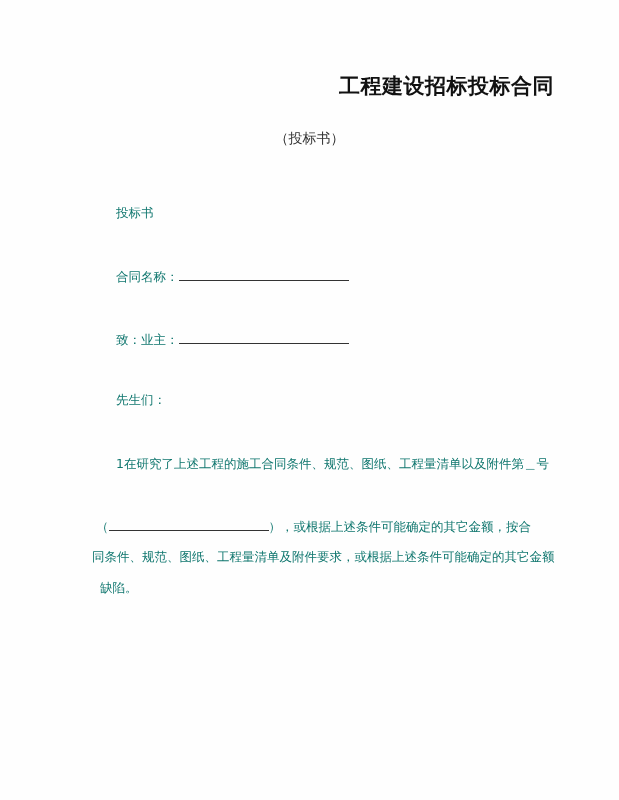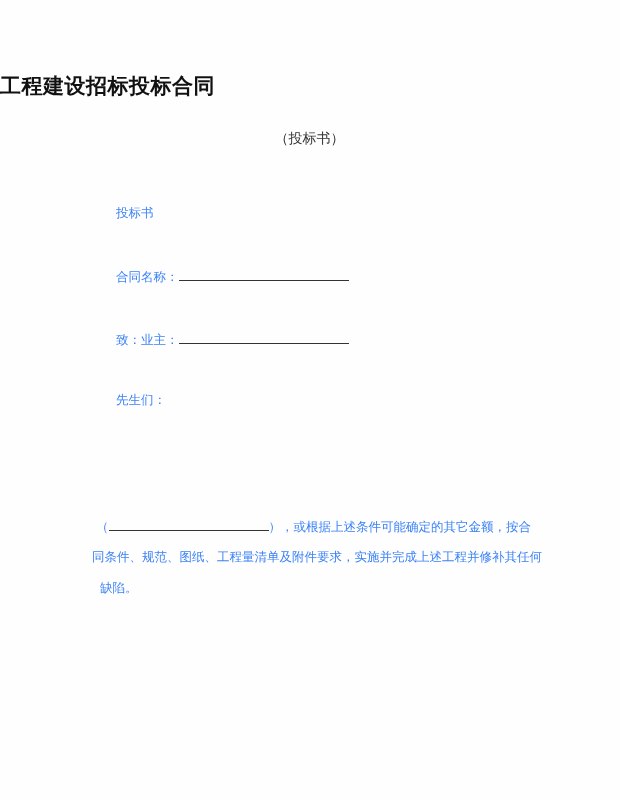--- a/index.html
+++ b/index.html
@@ -3,29 +3,29 @@
 <meta charset="utf-8">
 <style>
   html, body { margin: 0; padding: 0; background: #ffffff; }
   body {
     width: 619px; height: 800px; overflow: hidden; position: relative;
     font-family: "DejaVu Sans", "Liberation Sans", sans-serif;
     color: #1e1e1e;
   }
   .page { position: absolute; left: 0; top: 0; width: 619px; height: 800px; background: #fefefe; }
   .title {
-    position: absolute; left: 0; width: 554px; top: 72px; text-align: left;
+    position: absolute; left: 0; width: 554px; top: 72px; text-align: right;
     font-size: 21px; font-weight: bold; color: #111; letter-spacing: 0.5px;
   }
   .subtitle {
     position: absolute; left: 0; width: 619px; top: 130px; text-align: center;
     font-size: 14px; color: #333;
   }
   .line {
-    position: absolute; font-size: 12.5px; color: #3b82f6; white-space: nowrap;
+    position: absolute; font-size: 12.5px; color: #0f766e; white-space: nowrap;
     line-height: 16px;
   }
   .blank {
     display: inline-block; border-bottom: 1px solid #333; vertical-align: baseline;
     height: 12px;
   }
 </style>
 </head>
 <body>
 
@@ -38,23 +38,24 @@
   <div class="line" style="left:116px; top:268px;">
     <span>合同名称：</span><span class="blank" style="width:170px;"></span>
   </div>
 
   <div class="line" style="left:116px; top:331px;">
     <span>致：业主：</span><span class="blank" style="width:170px;"></span>
   </div>
 
   <div class="line" style="left:116px; top:392px;">先生们：</div>
 
+  <div class="line" style="left:116px; top:456px;">1在研究了上述工程的施工合同条件、规范、图纸、工程量清单以及附件第＿号</div>
 
 
   <div class="line" style="left:96px; top:518px;">
     <span>（</span><span class="blank" style="width:160px;"></span><span>），或根据上述条件可能确定的其它金额，按合</span>
   </div>
 
-  <div class="line" style="left:92px; top:549px;">同条件、规范、图纸、工程量清单及附件要求，实施并完成上述工程并修补其任何</div>
+  <div class="line" style="left:92px; top:549px;">同条件、规范、图纸、工程量清单及附件要求，或根据上述条件可能确定的其它金额</div>
   <div class="line" style="left:100px; top:580px;">缺陷。</div>
 
 
 </div>
 
 </body></html>

